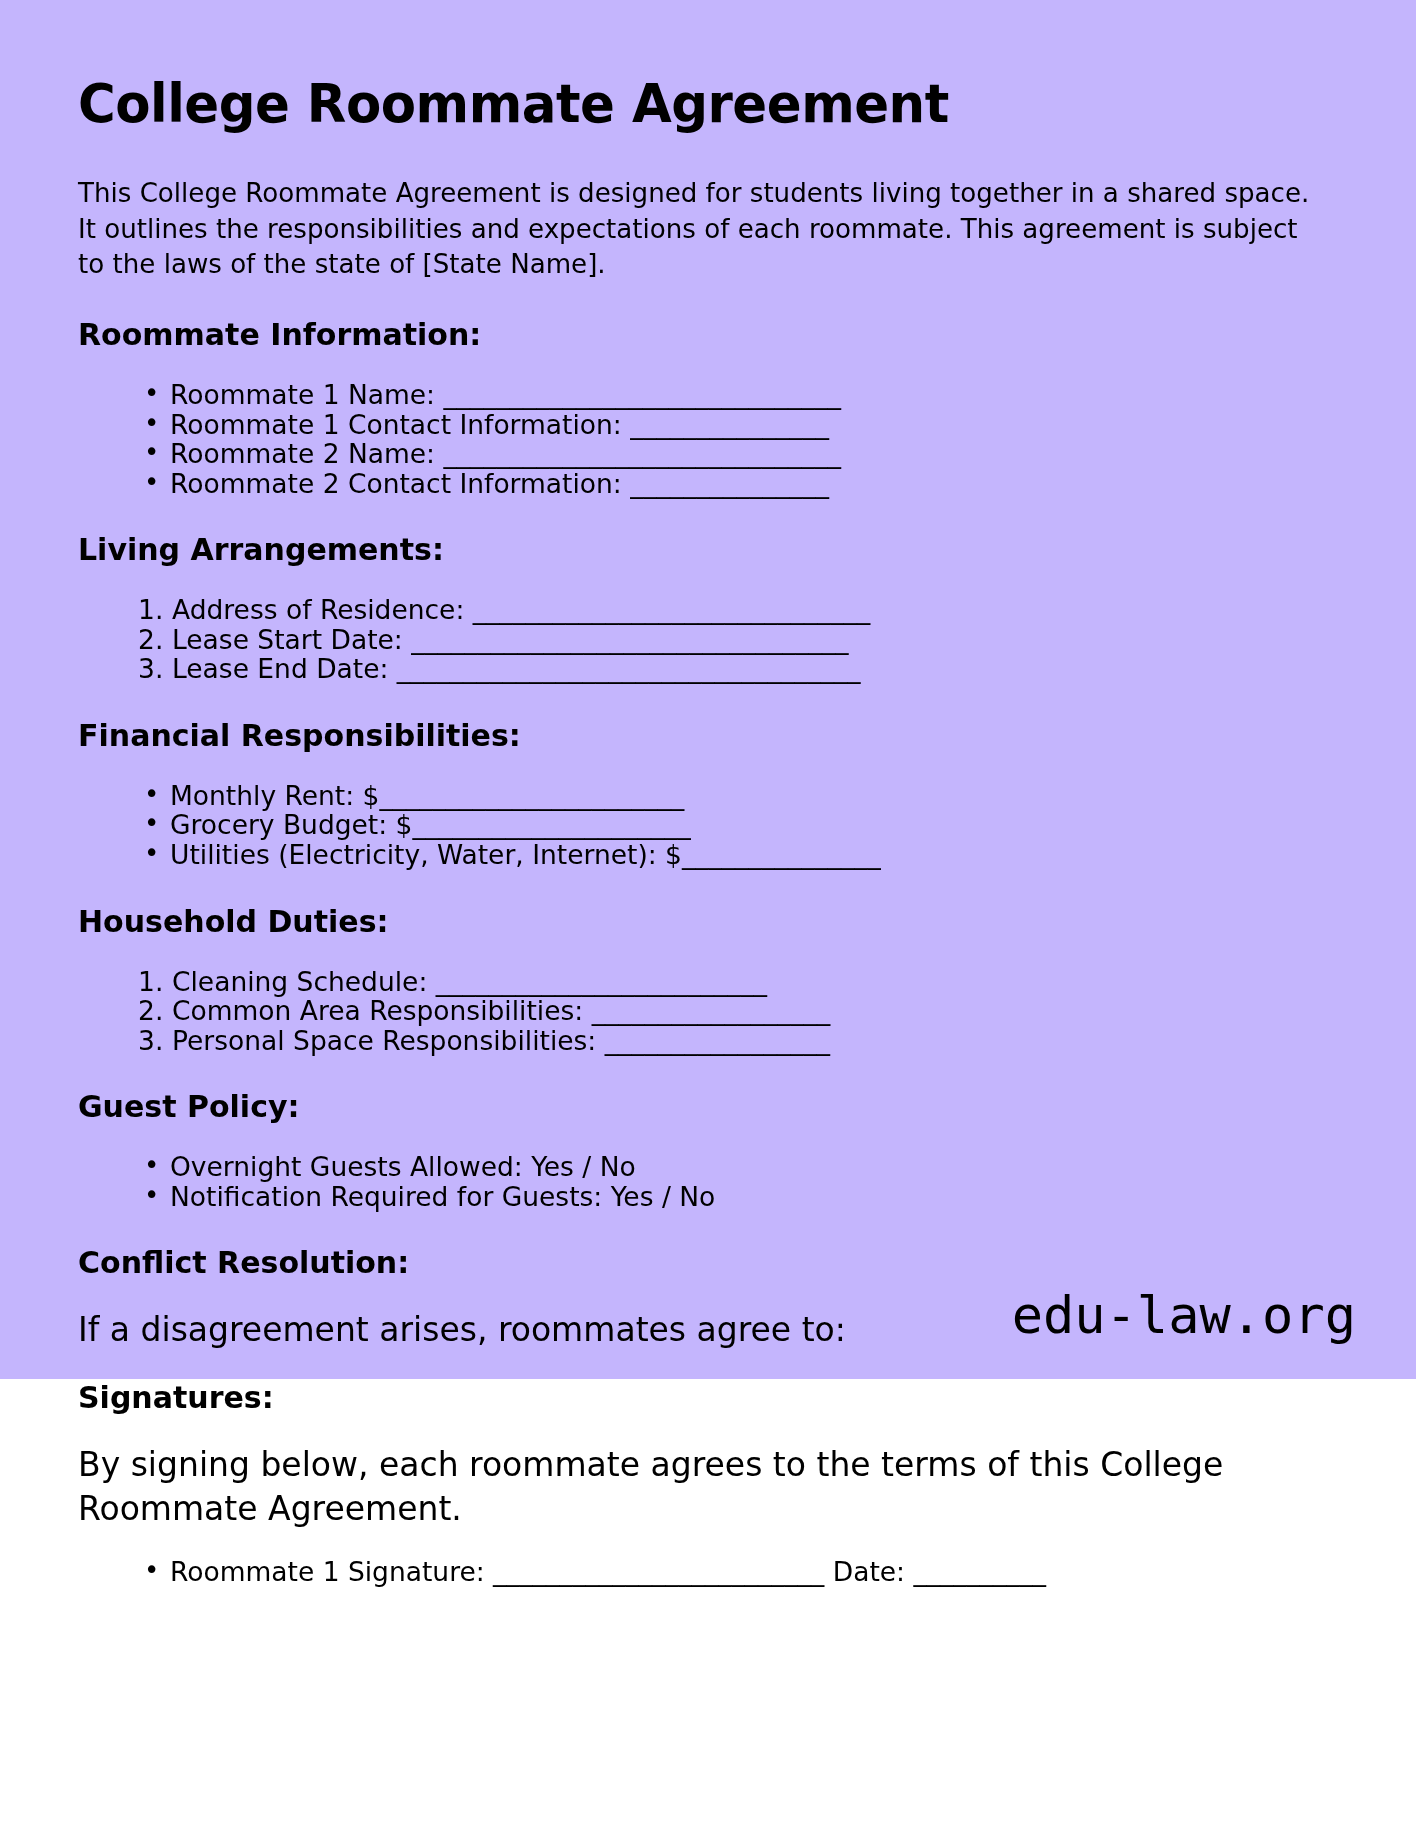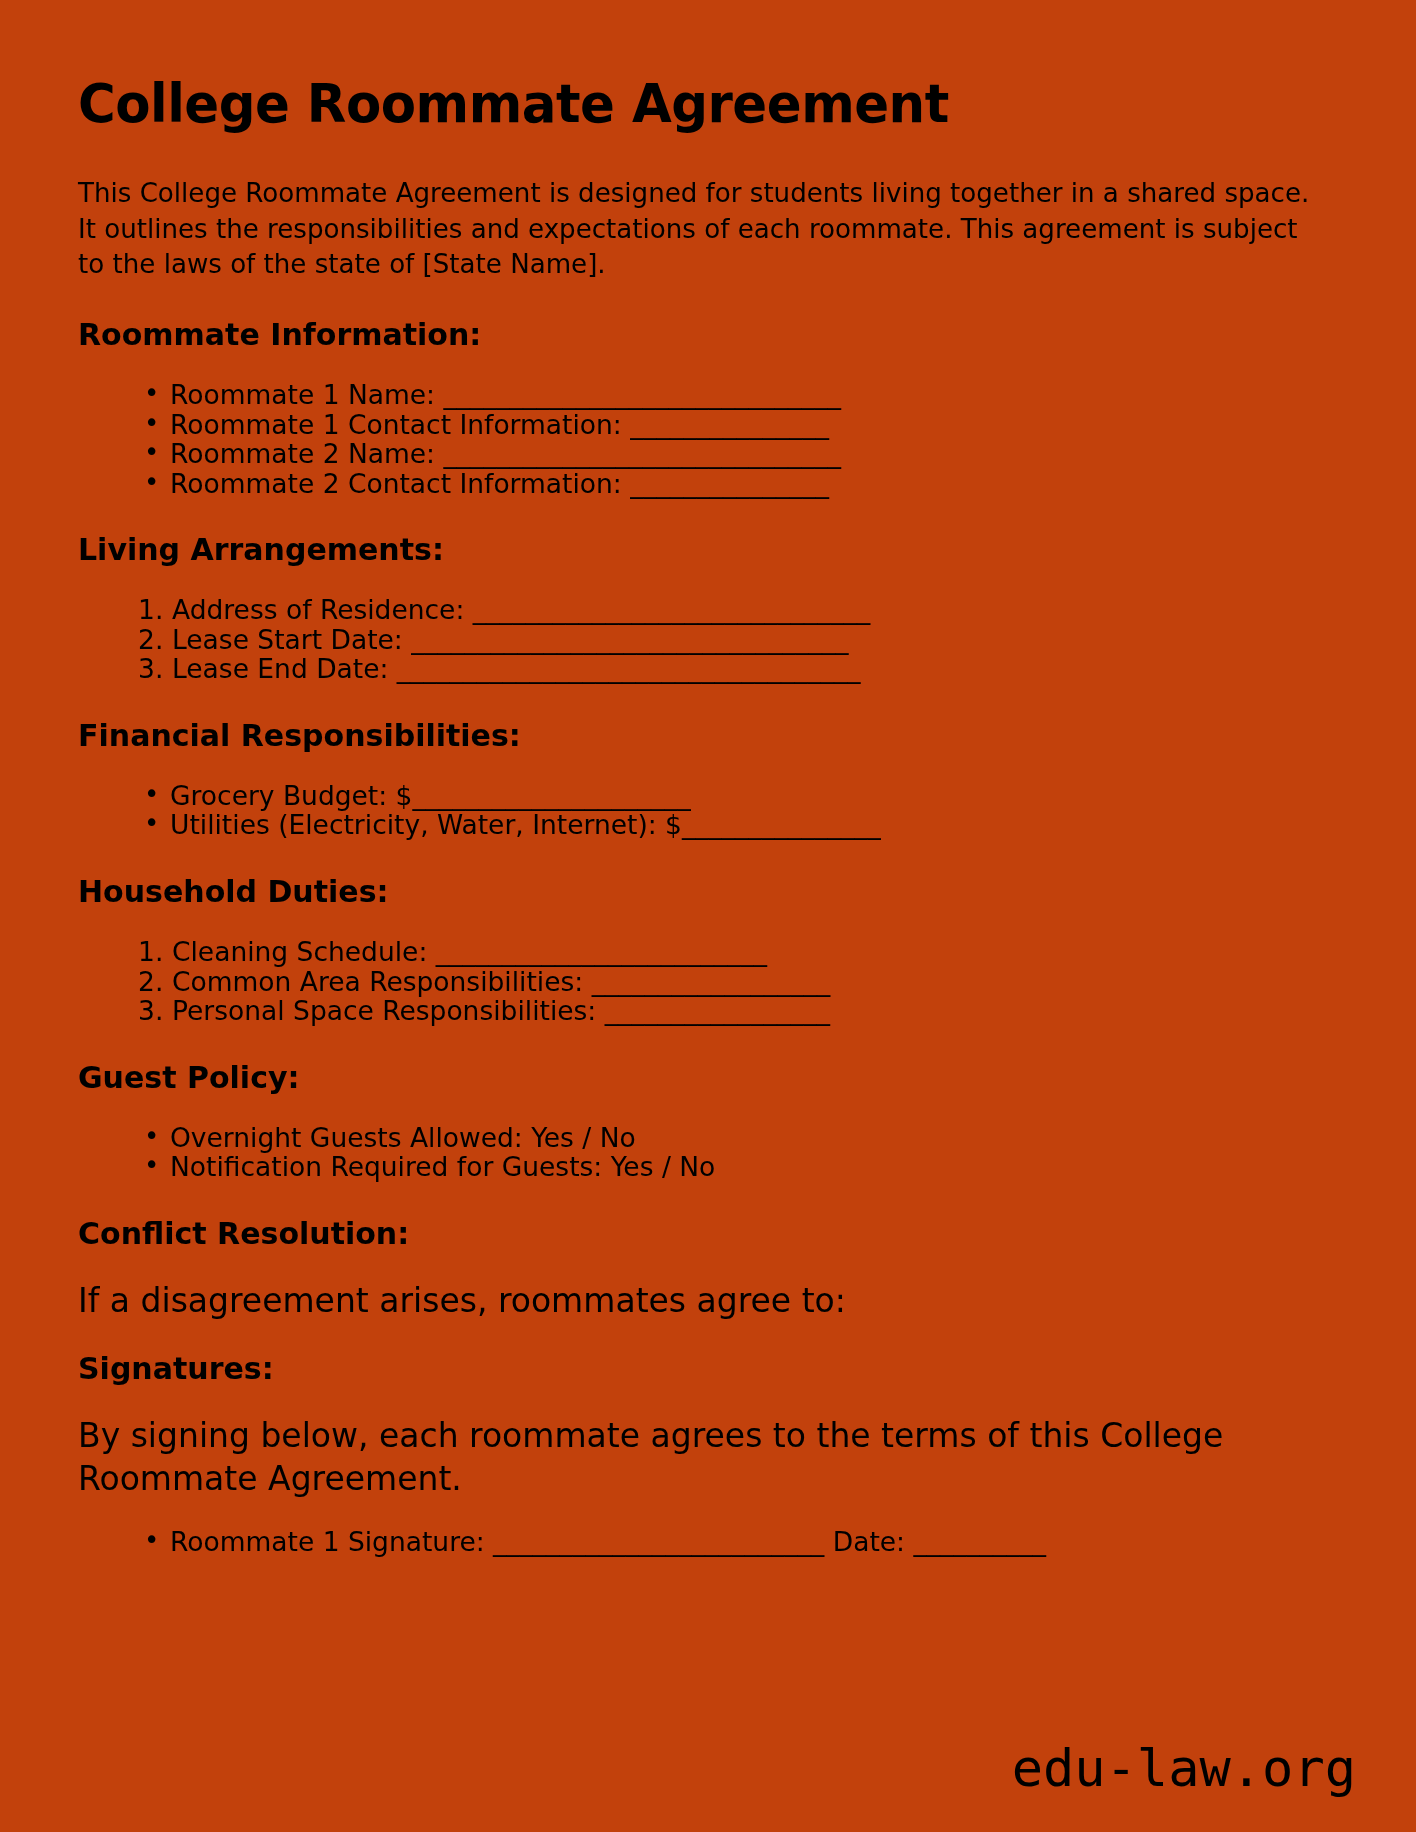--- a/index.html
+++ b/index.html
@@ -12,22 +12,22 @@
     height: 1832px;
     position: relative;
     font-family: "DejaVu Sans", sans-serif;
     color: #000000;
     overflow: hidden;
   }
   .page {
     position: absolute;
     left: 0; top: 0;
     width: 1416px;
-    height: 1832px;
-    background: #c2410c;
+    height: 1379px;
+    background: #c4b5fd;
     box-sizing: border-box;
     padding: 74px 78px 40px 78px;
   }
   .doc-title {
     font-family: "DejaVu Sans", sans-serif;
     font-weight: bold;
     font-size: 53px;
     line-height: 1.12;
     letter-spacing: -0.5px;
     margin: 0 0 42px 0;
@@ -116,20 +116,21 @@
 
   <h2 class="section-heading">Living Arrangements:</h2>
   <ol class="numbers">
     <li>Address of Residence: ______________________________</li>
     <li>Lease Start Date: _________________________________</li>
     <li>Lease End Date: ___________________________________</li>
   </ol>
 
   <h2 class="section-heading">Financial Responsibilities:</h2>
   <ul class="bullets">
+    <li>Monthly Rent: $_______________________</li>
     <li>Grocery Budget: $_____________________</li>
     <li>Utilities (Electricity, Water, Internet): $_______________</li>
   </ul>
 
   <h2 class="section-heading">Household Duties:</h2>
   <ol class="numbers">
     <li>Cleaning Schedule: _________________________</li>
     <li>Common Area Responsibilities: __________________</li>
     <li>Personal Space Responsibilities: _________________</li>
   </ol>

